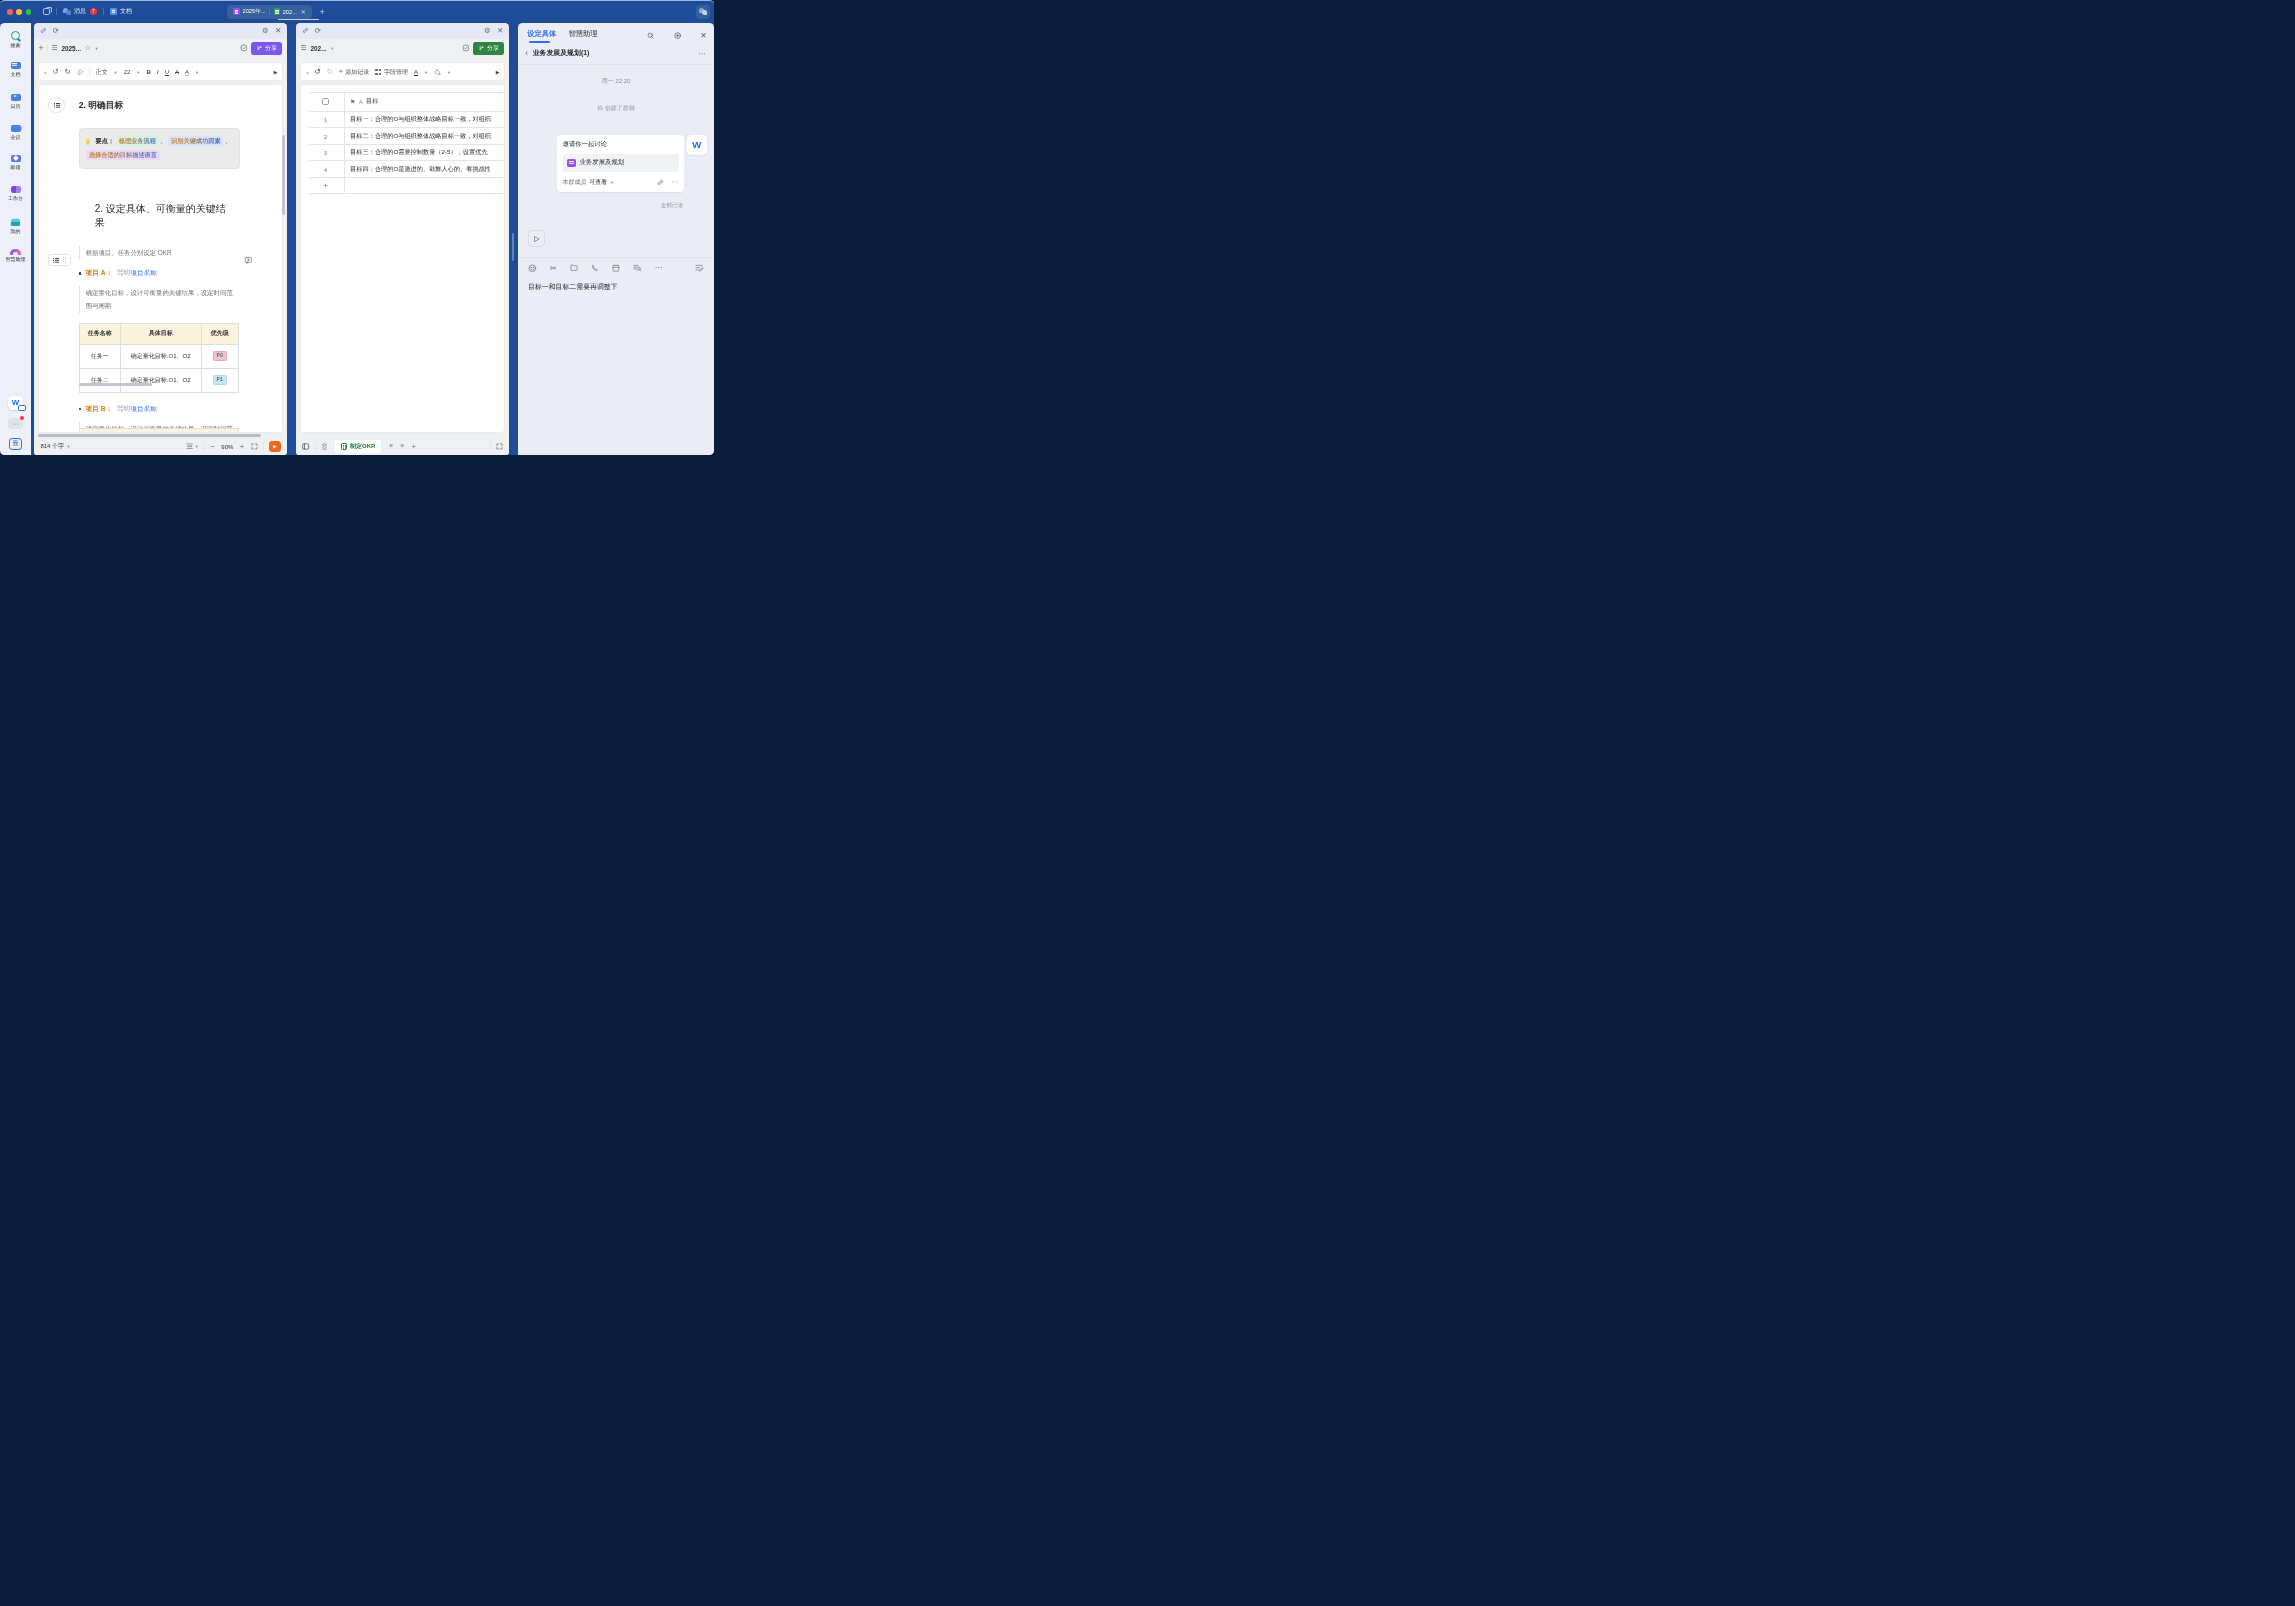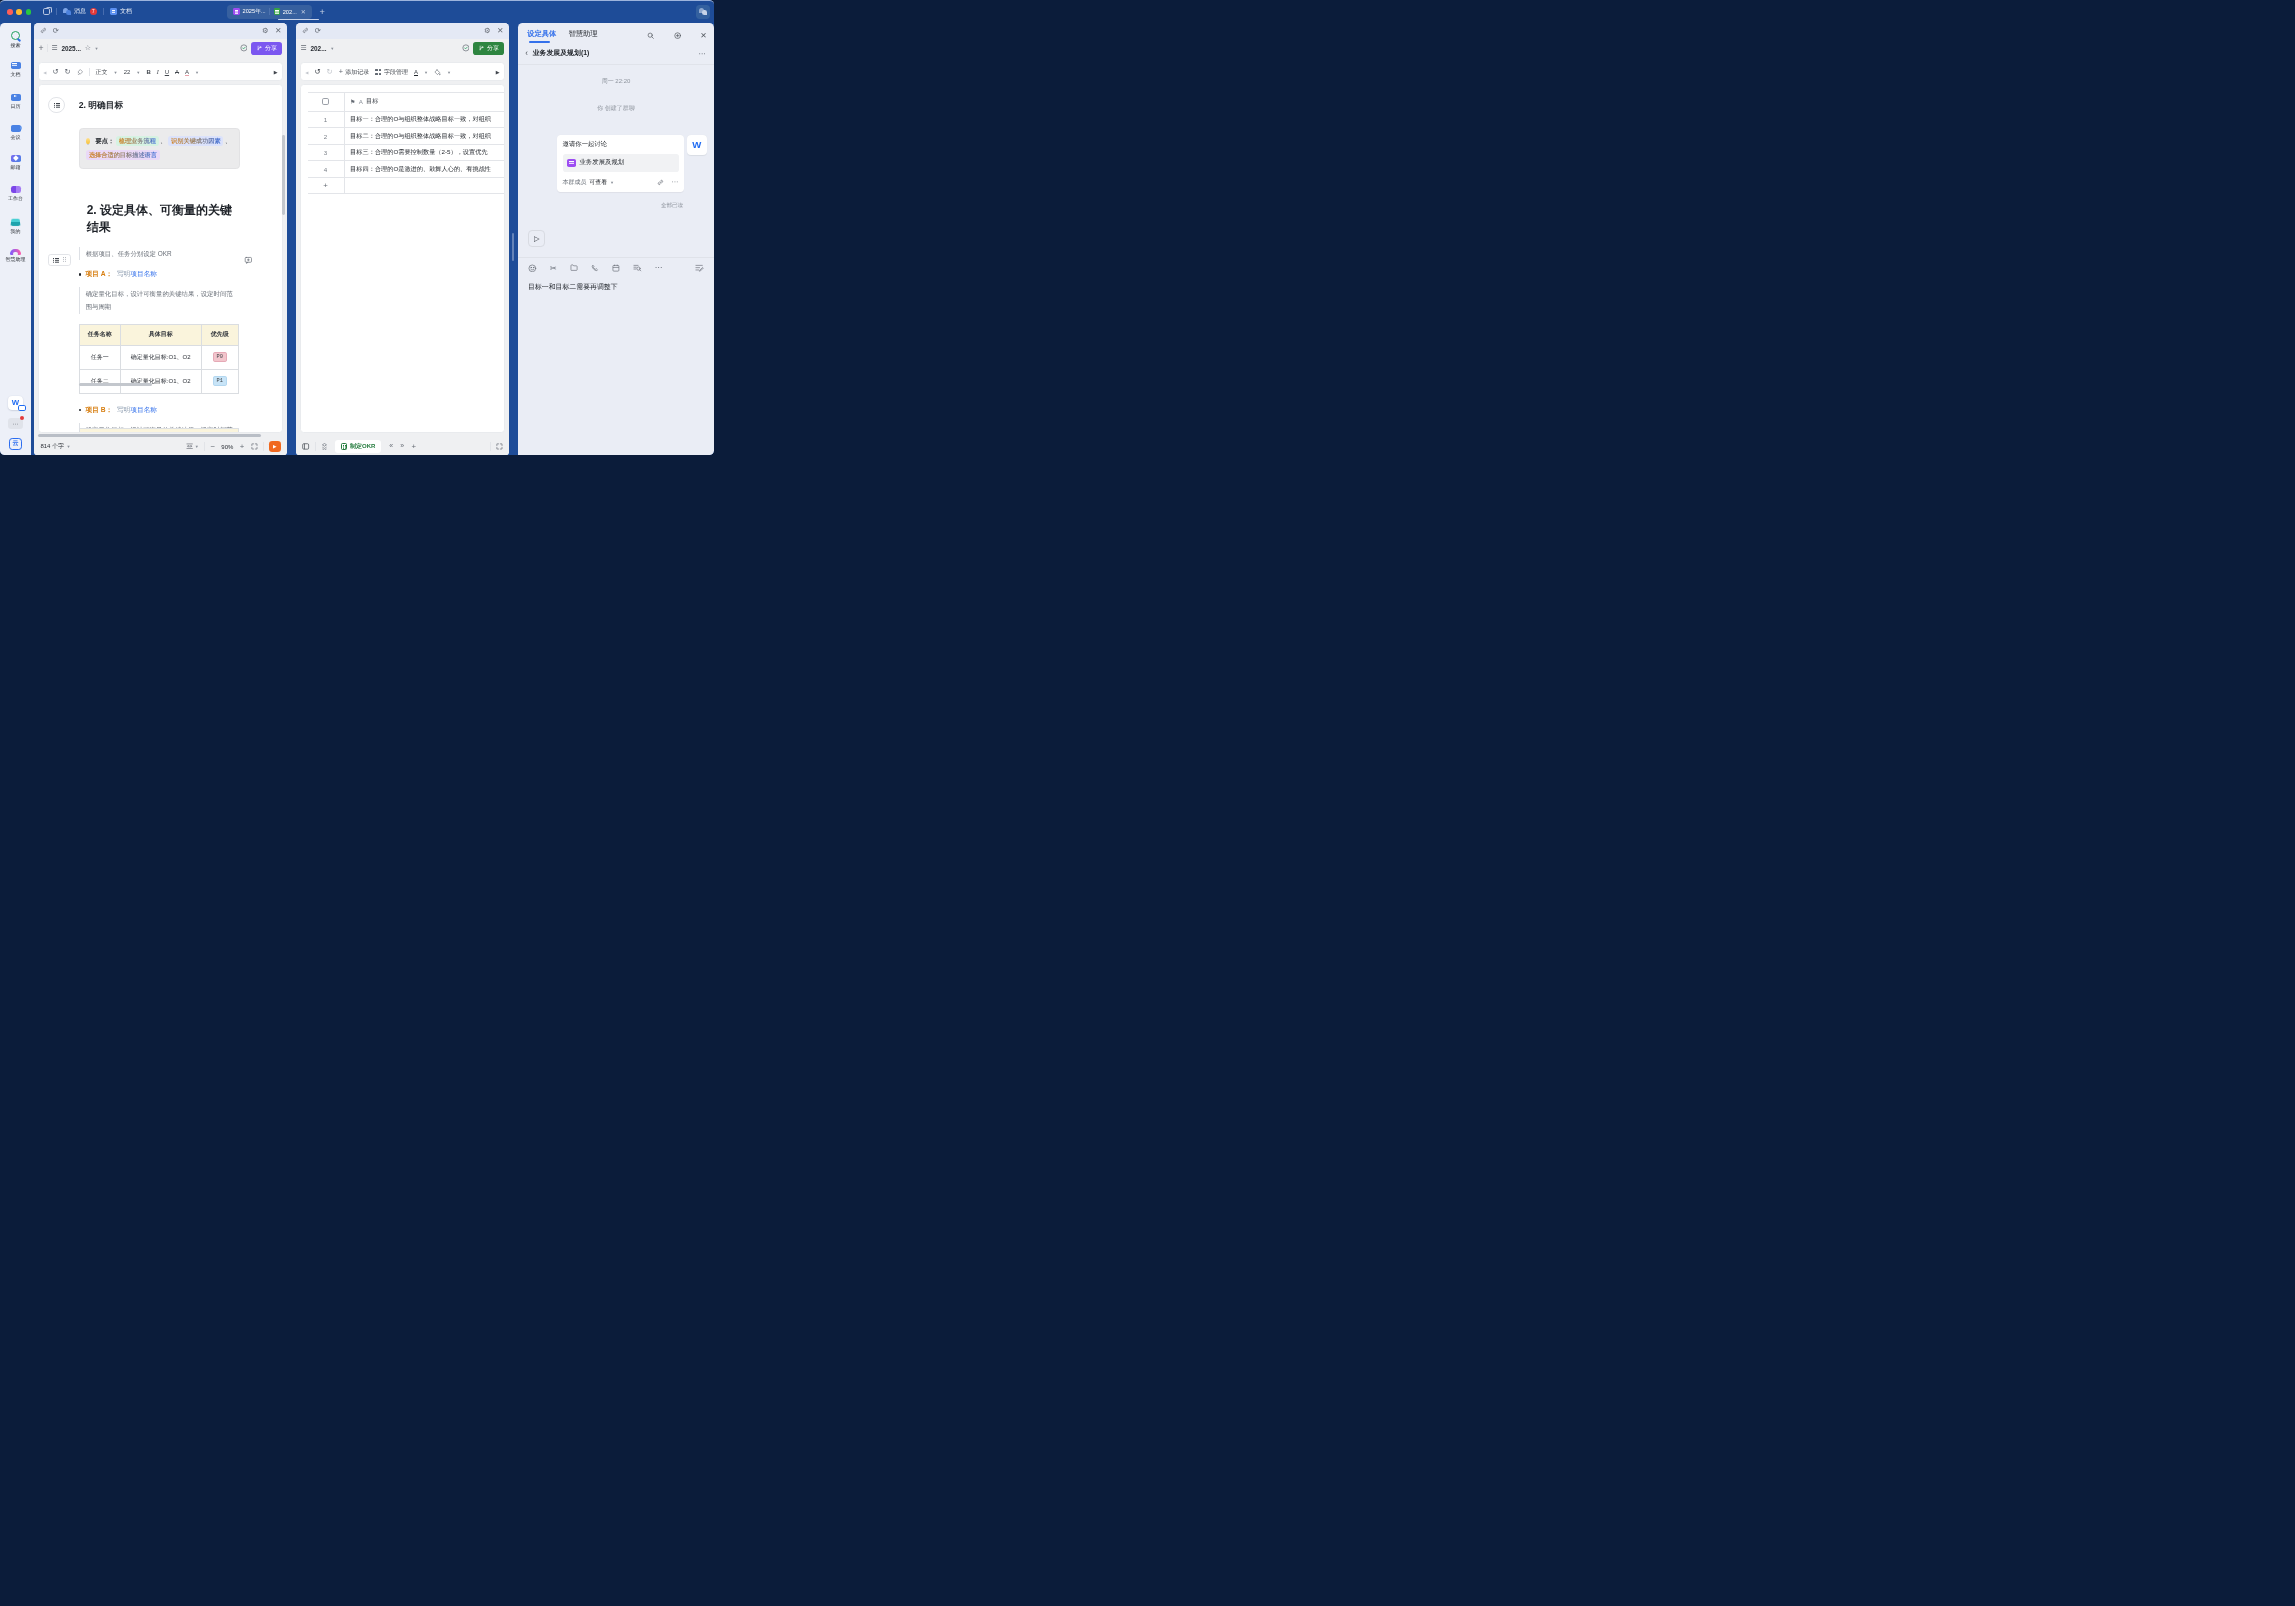--- a/index.html
+++ b/index.html
@@ -67,21 +67,21 @@
   .card{position:absolute;left:3.7px;right:3.7px;background:#fff;border-radius:3.7px;border:0.5px solid #e9ebee;}
   .tool{display:flex;align-items:center;padding:0 4.6px;gap:6px;height:19px;font-size:6px;color:#41464d;}
   .v-div{width:0.5px;height:8.3px;background:#e2e4e8;}
   .chev{font-size:4.1px;color:#8a9099;}
   .cloudok{position:relative;}
   .statusbar{position:absolute;left:0;right:0;bottom:0;height:17px;display:flex;align-items:center;padding:0 6.4px;font-size:6px;color:#2b2f36;}
 
   
   .doc-content{position:absolute;overflow:hidden;padding:13px 39px 0 40px;font-size:6.4px;color:#1f2329;}
   .h1{font-size:8.7px;font-weight:bold;margin:2.8px 0 0 0;}
-  .h2{font-size:12px;font-weight:bold;margin:8px;}
+  .h2{font-size:10px;font-weight:normal;margin:16px;}
   .callout{background:#ebebec;border:0.5px solid #e2e2e4;border-radius:3.7px;padding:5.5px 6.4px;width:161px;line-height:13.8px;font-size:6.2px;}
   .bulb{display:inline-block;width:4.1px;height:5.5px;background:linear-gradient(180deg,#ffe08a,#f7c23c);border-radius:50% 50% 42% 42%;margin-right:3.7px;position:relative;top:0.5px;}
   .bulb::after{content:"";position:absolute;left:0.9px;bottom:-1.4px;width:2.3px;height:1.4px;background:#c9ccd1;border-radius:0.5px;}
   .pill{padding:1.4px 2.8px;border-radius:2.8px;-webkit-box-decoration-break:clone;box-decoration-break:clone;}
   .pg{background:#d6f2e2;}
   .pb{background:#dbe2fb;}
   .pp{background:#ead9f7;}
   .gtag{font-weight:bold;background-image:linear-gradient(90deg,#d2821f 0%,#97846b 50%,#3b6ede 100%);-webkit-background-clip:text;background-clip:text;color:transparent;}
   .quote{border-left:1.4px solid #dde0e5;padding-left:6px;color:#676d76;font-size:6.4px;line-height:13.3px;}
   .bullet-row{display:flex;align-items:center;gap:4.6px;font-size:6.7px;}

